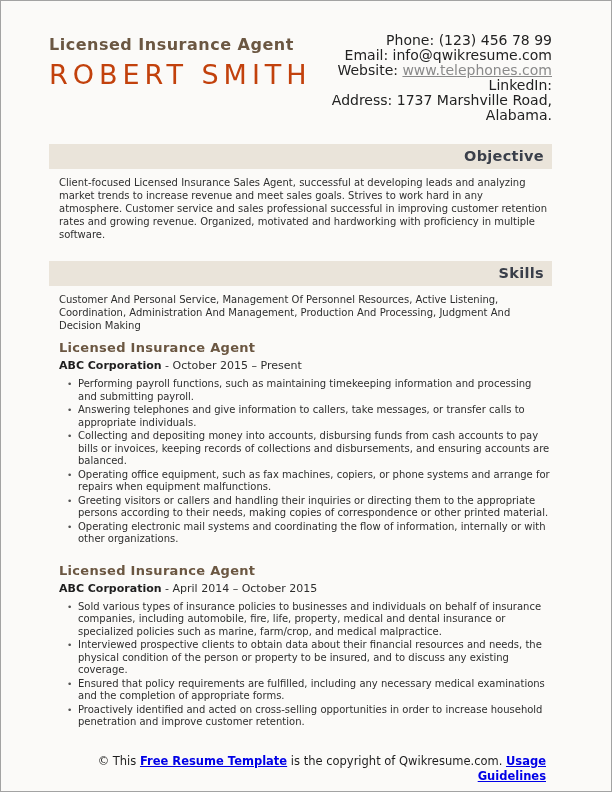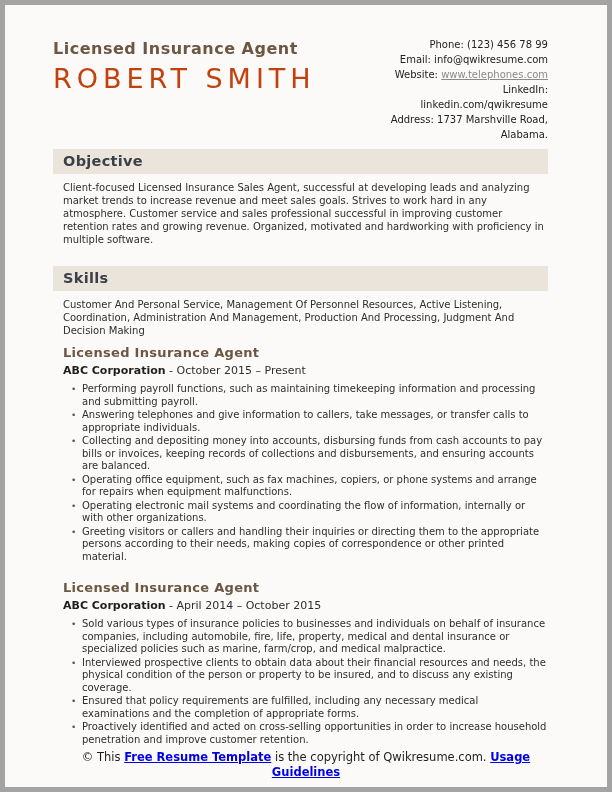--- a/index.html
+++ b/index.html
@@ -6,21 +6,21 @@
   html, body { background: #ffffff; }
   body {
     font-family: "DejaVu Sans", "Liberation Sans", sans-serif;
     width: 612px;
   }
   .page {
     position: relative;
     width: 612px;
     height: 792px;
     background: #fbfaf8;
-    border: 5px solid #a3a3a3;
+    border: 1px solid #a3a3a3;
     padding: 30px 59px 0 48px;
     overflow: hidden;
   }
   
   .header { display: flex; justify-content: space-between; min-height: 106px; }
   .role-title {
     color: #6b5742;
     font-size: 16px;
     font-weight: bold;
     letter-spacing: 0.5px;
@@ -30,40 +30,41 @@
   .person-name {
     color: #c2410c;
     font-size: 27px;
     font-weight: 400;
     letter-spacing: 5px;
     line-height: 34px;
     margin-top: 3px;
   }
   .contact {
     text-align: right;
-    font-size: 10px;
+    font-size: 14px;
     line-height: 15px;
     color: #222222;
     white-space: nowrap;
     padding-top: 2px;
   }
   .contact a.website-link {
     color: #8a8a8a;
     text-decoration: underline;
     cursor: pointer;
   }
   
   .section-bar {
     background: #eae4da;
     color: #3a3f4a;
     font-size: 14.5px;
     font-weight: bold;
     letter-spacing: 0.3px;
     padding: 4px 8px 4px 10px;
     line-height: 17px;
+    text-align: right;
   }
   .bar-objective { margin-top: 7px; }
   .bar-skills { margin-top: 20px; }
   .bar-work { margin-top: 6px; }
   .section-body {
     font-size: 10px;
     line-height: 13px;
     color: #2e2e2e;
     margin: 7px 4px 0 10px;
   }
@@ -105,21 +106,21 @@
     font-size: 9px;
     color: #555555;
   }
   
   .footer {
     position: absolute;
     left: 50%;
     transform: translateX(-50%);
     bottom: 8px;
     width: 480px;
-    text-align: center;
+    text-align: right;
     font-size: 11.5px;
     line-height: 14.5px;
     color: #1e1e1e;
   }
   .footer a {
     color: #0000e6;
     font-weight: bold;
     text-decoration: underline;
     cursor: pointer;
   }
@@ -132,43 +133,42 @@
   <div class="header">
     <div>
       <div class="role-title">Licensed Insurance Agent</div>
       <div class="person-name">ROBERT SMITH</div>
     </div>
     <div class="contact">
       <div>Phone: (123) 456 78 99</div>
       <div>Email: info@qwikresume.com</div>
       <div><span>Website: </span><a class="website-link">www.telephones.com</a></div>
       <div>LinkedIn:</div>
-      <div>linkedin.com/qwikresume</div>
       <div>Address: 1737 Marshville Road,</div>
       <div>Alabama.</div>
     </div>
   </div>
 
   <div class="section-bar bar-objective">Objective</div>
   <p class="section-body">Client-focused Licensed Insurance Sales Agent, successful at developing leads and analyzing market trends to increase revenue and meet sales goals. Strives to work hard in any atmosphere. Customer service and sales professional successful in improving customer retention rates and growing revenue. Organized, motivated and hardworking with proficiency in multiple software.</p>
 
   <div class="section-bar bar-skills">Skills</div>
   <p class="section-body">Customer And Personal Service, Management Of Personnel Resources, Active Listening, Coordination, Administration And Management, Production And Processing, Judgment And Decision Making</p>
 
 
   <div class="job">
     <div class="job-title">Licensed Insurance Agent</div>
     <div class="company-line"><span class="company-name">ABC Corporation</span><span> - </span><span>October 2015 – Present</span></div>
     <ul class="bullets">
       <li>Performing payroll functions, such as maintaining timekeeping information and processing and submitting payroll.</li>
       <li>Answering telephones and give information to callers, take messages, or transfer calls to appropriate individuals.</li>
       <li>Collecting and depositing money into accounts, disbursing funds from cash accounts to pay bills or invoices, keeping records of collections and disbursements, and ensuring accounts are balanced.</li>
       <li>Operating office equipment, such as fax machines, copiers, or phone systems and arrange for repairs when equipment malfunctions.</li>
+      <li>Greeting visitors or callers and handling their inquiries or directing them to the appropriate persons according to their needs, making copies of correspondence or other printed material.</li>
       <li>Operating electronic mail systems and coordinating the flow of information, internally or with other organizations.</li>
-      <li>Greeting visitors or callers and handling their inquiries or directing them to the appropriate persons according to their needs, making copies of correspondence or other printed material.</li>
     </ul>
   </div>
 
   <div class="job">
     <div class="job-title">Licensed Insurance Agent</div>
     <div class="company-line"><span class="company-name">ABC Corporation</span><span> - </span><span>April 2014 – October 2015</span></div>
     <ul class="bullets">
       <li>Sold various types of insurance policies to businesses and individuals on behalf of insurance companies, including automobile, fire, life, property, medical and dental insurance or specialized policies such as marine, farm/crop, and medical malpractice.</li>
       <li>Interviewed prospective clients to obtain data about their financial resources and needs, the physical condition of the person or property to be insured, and to discuss any existing coverage.</li>
       <li>Ensured that policy requirements are fulfilled, including any necessary medical examinations and the completion of appropriate forms.</li>

